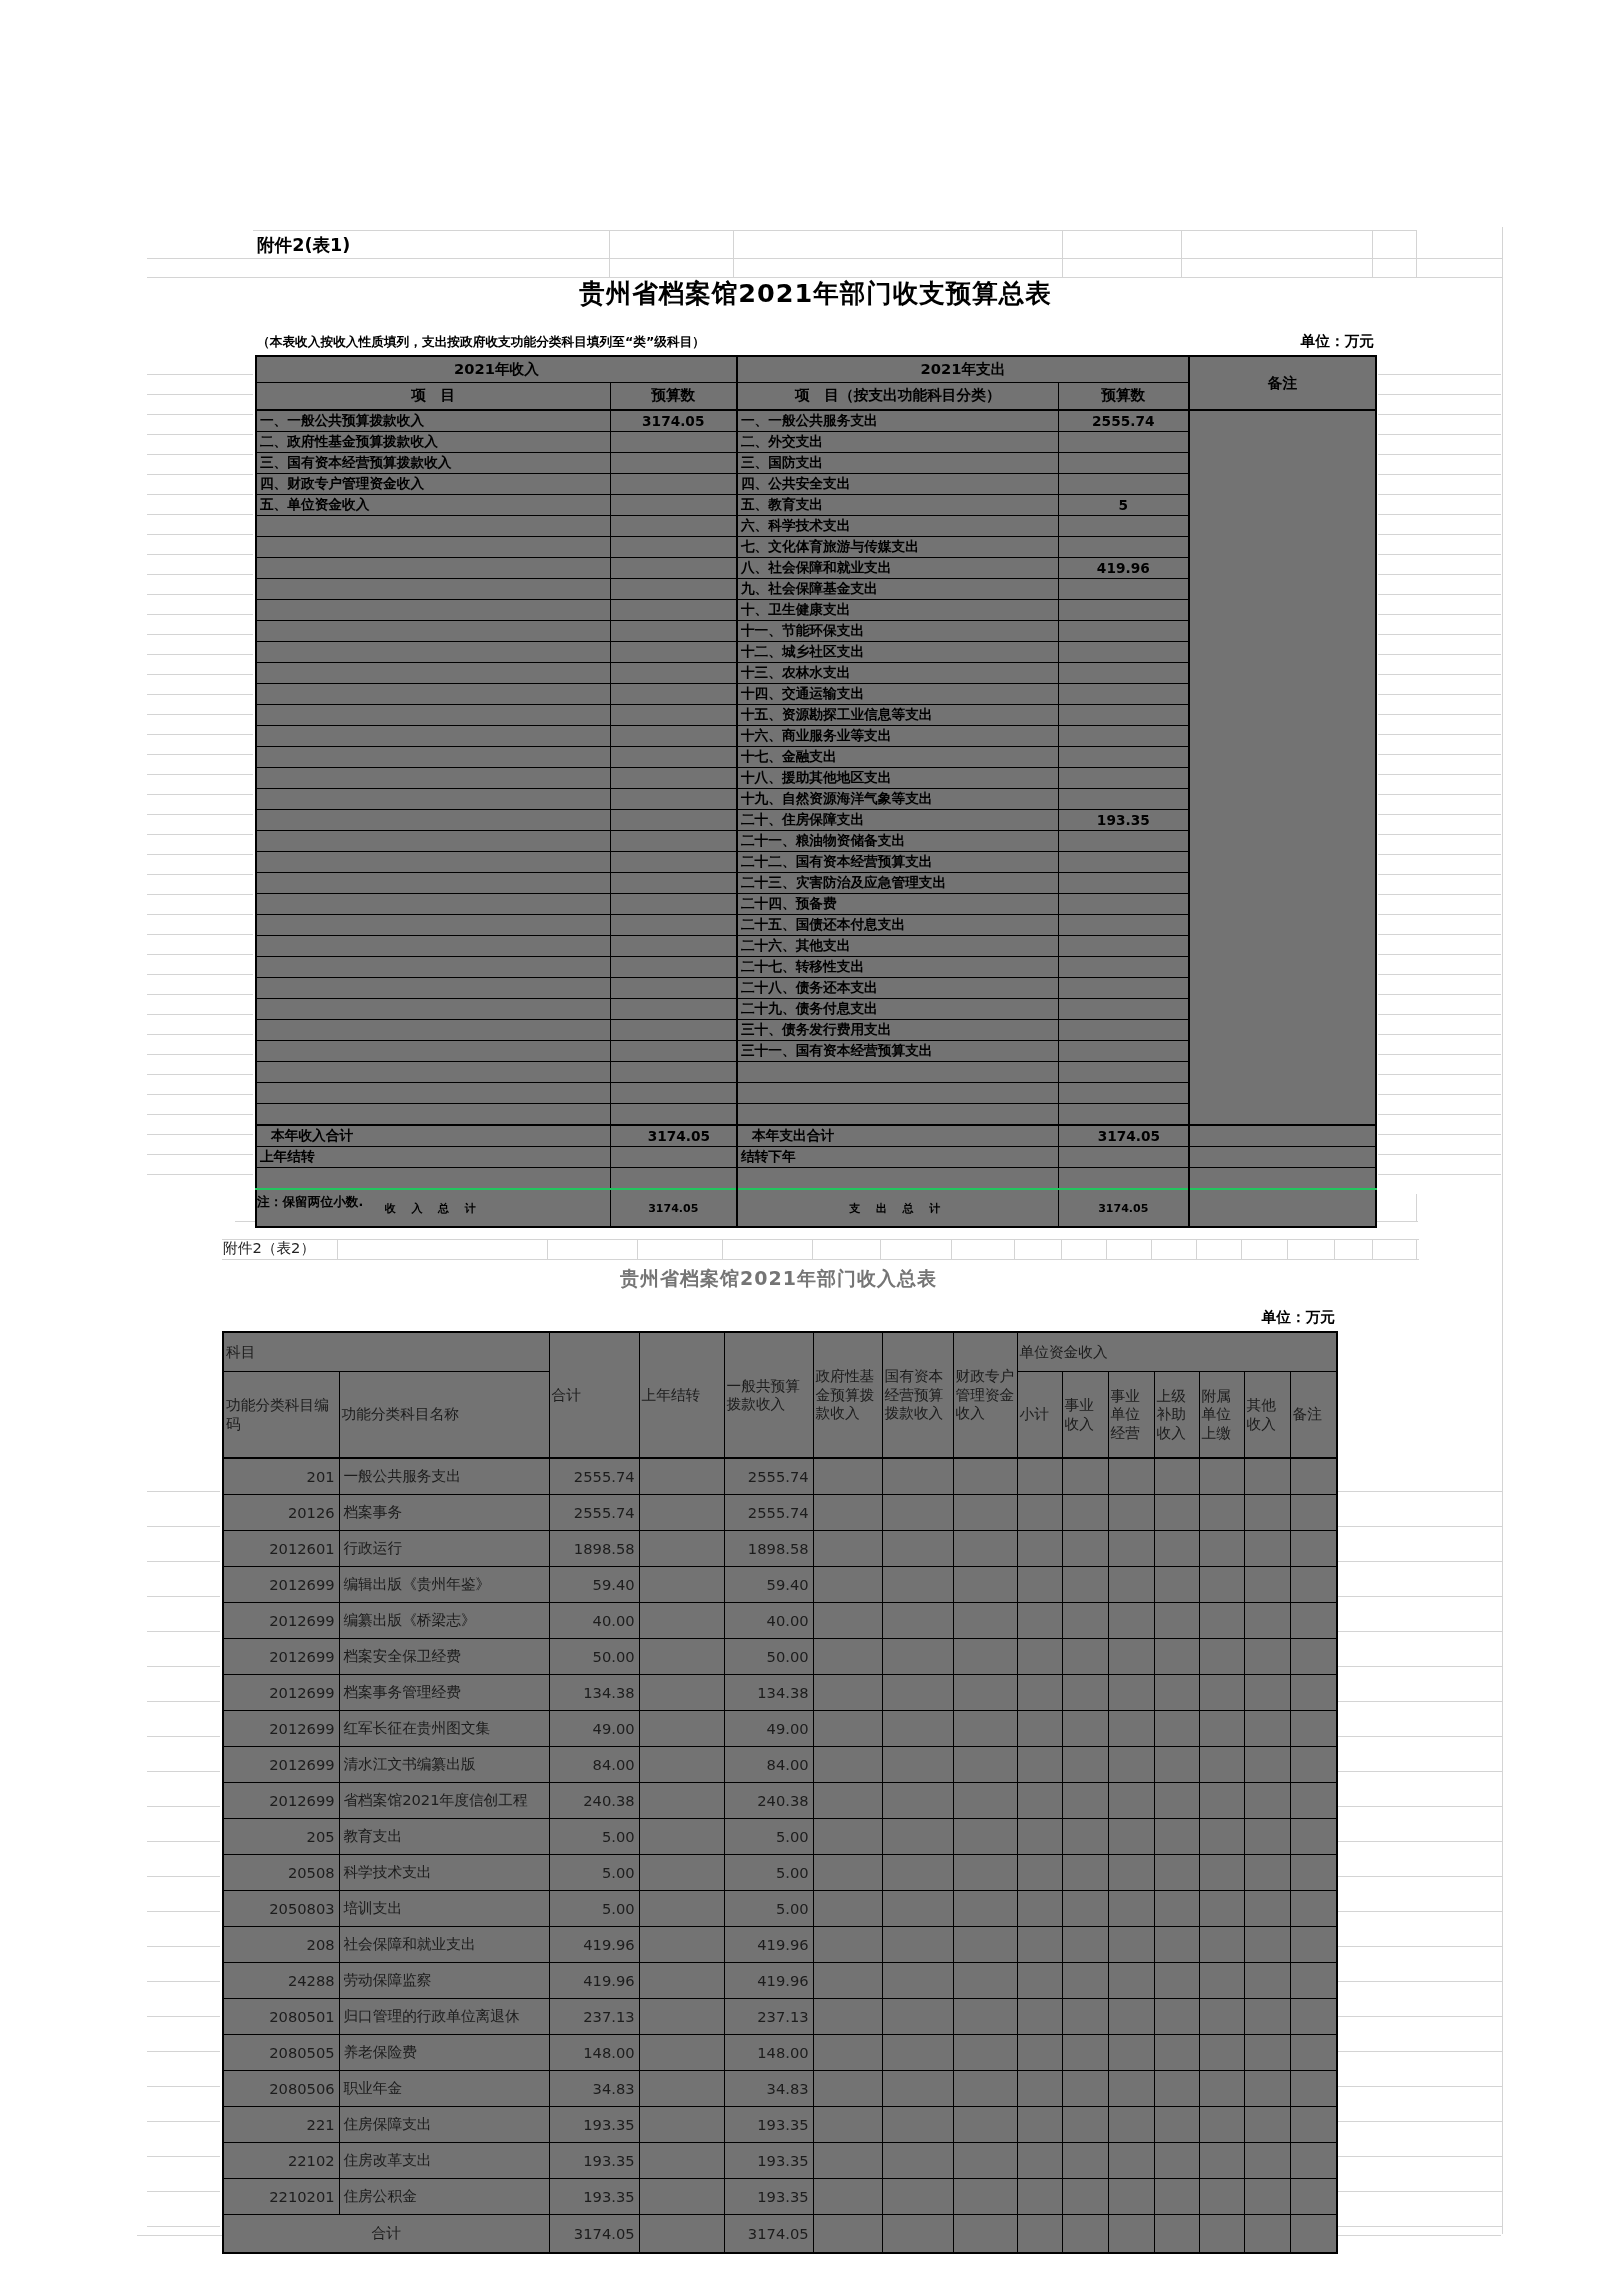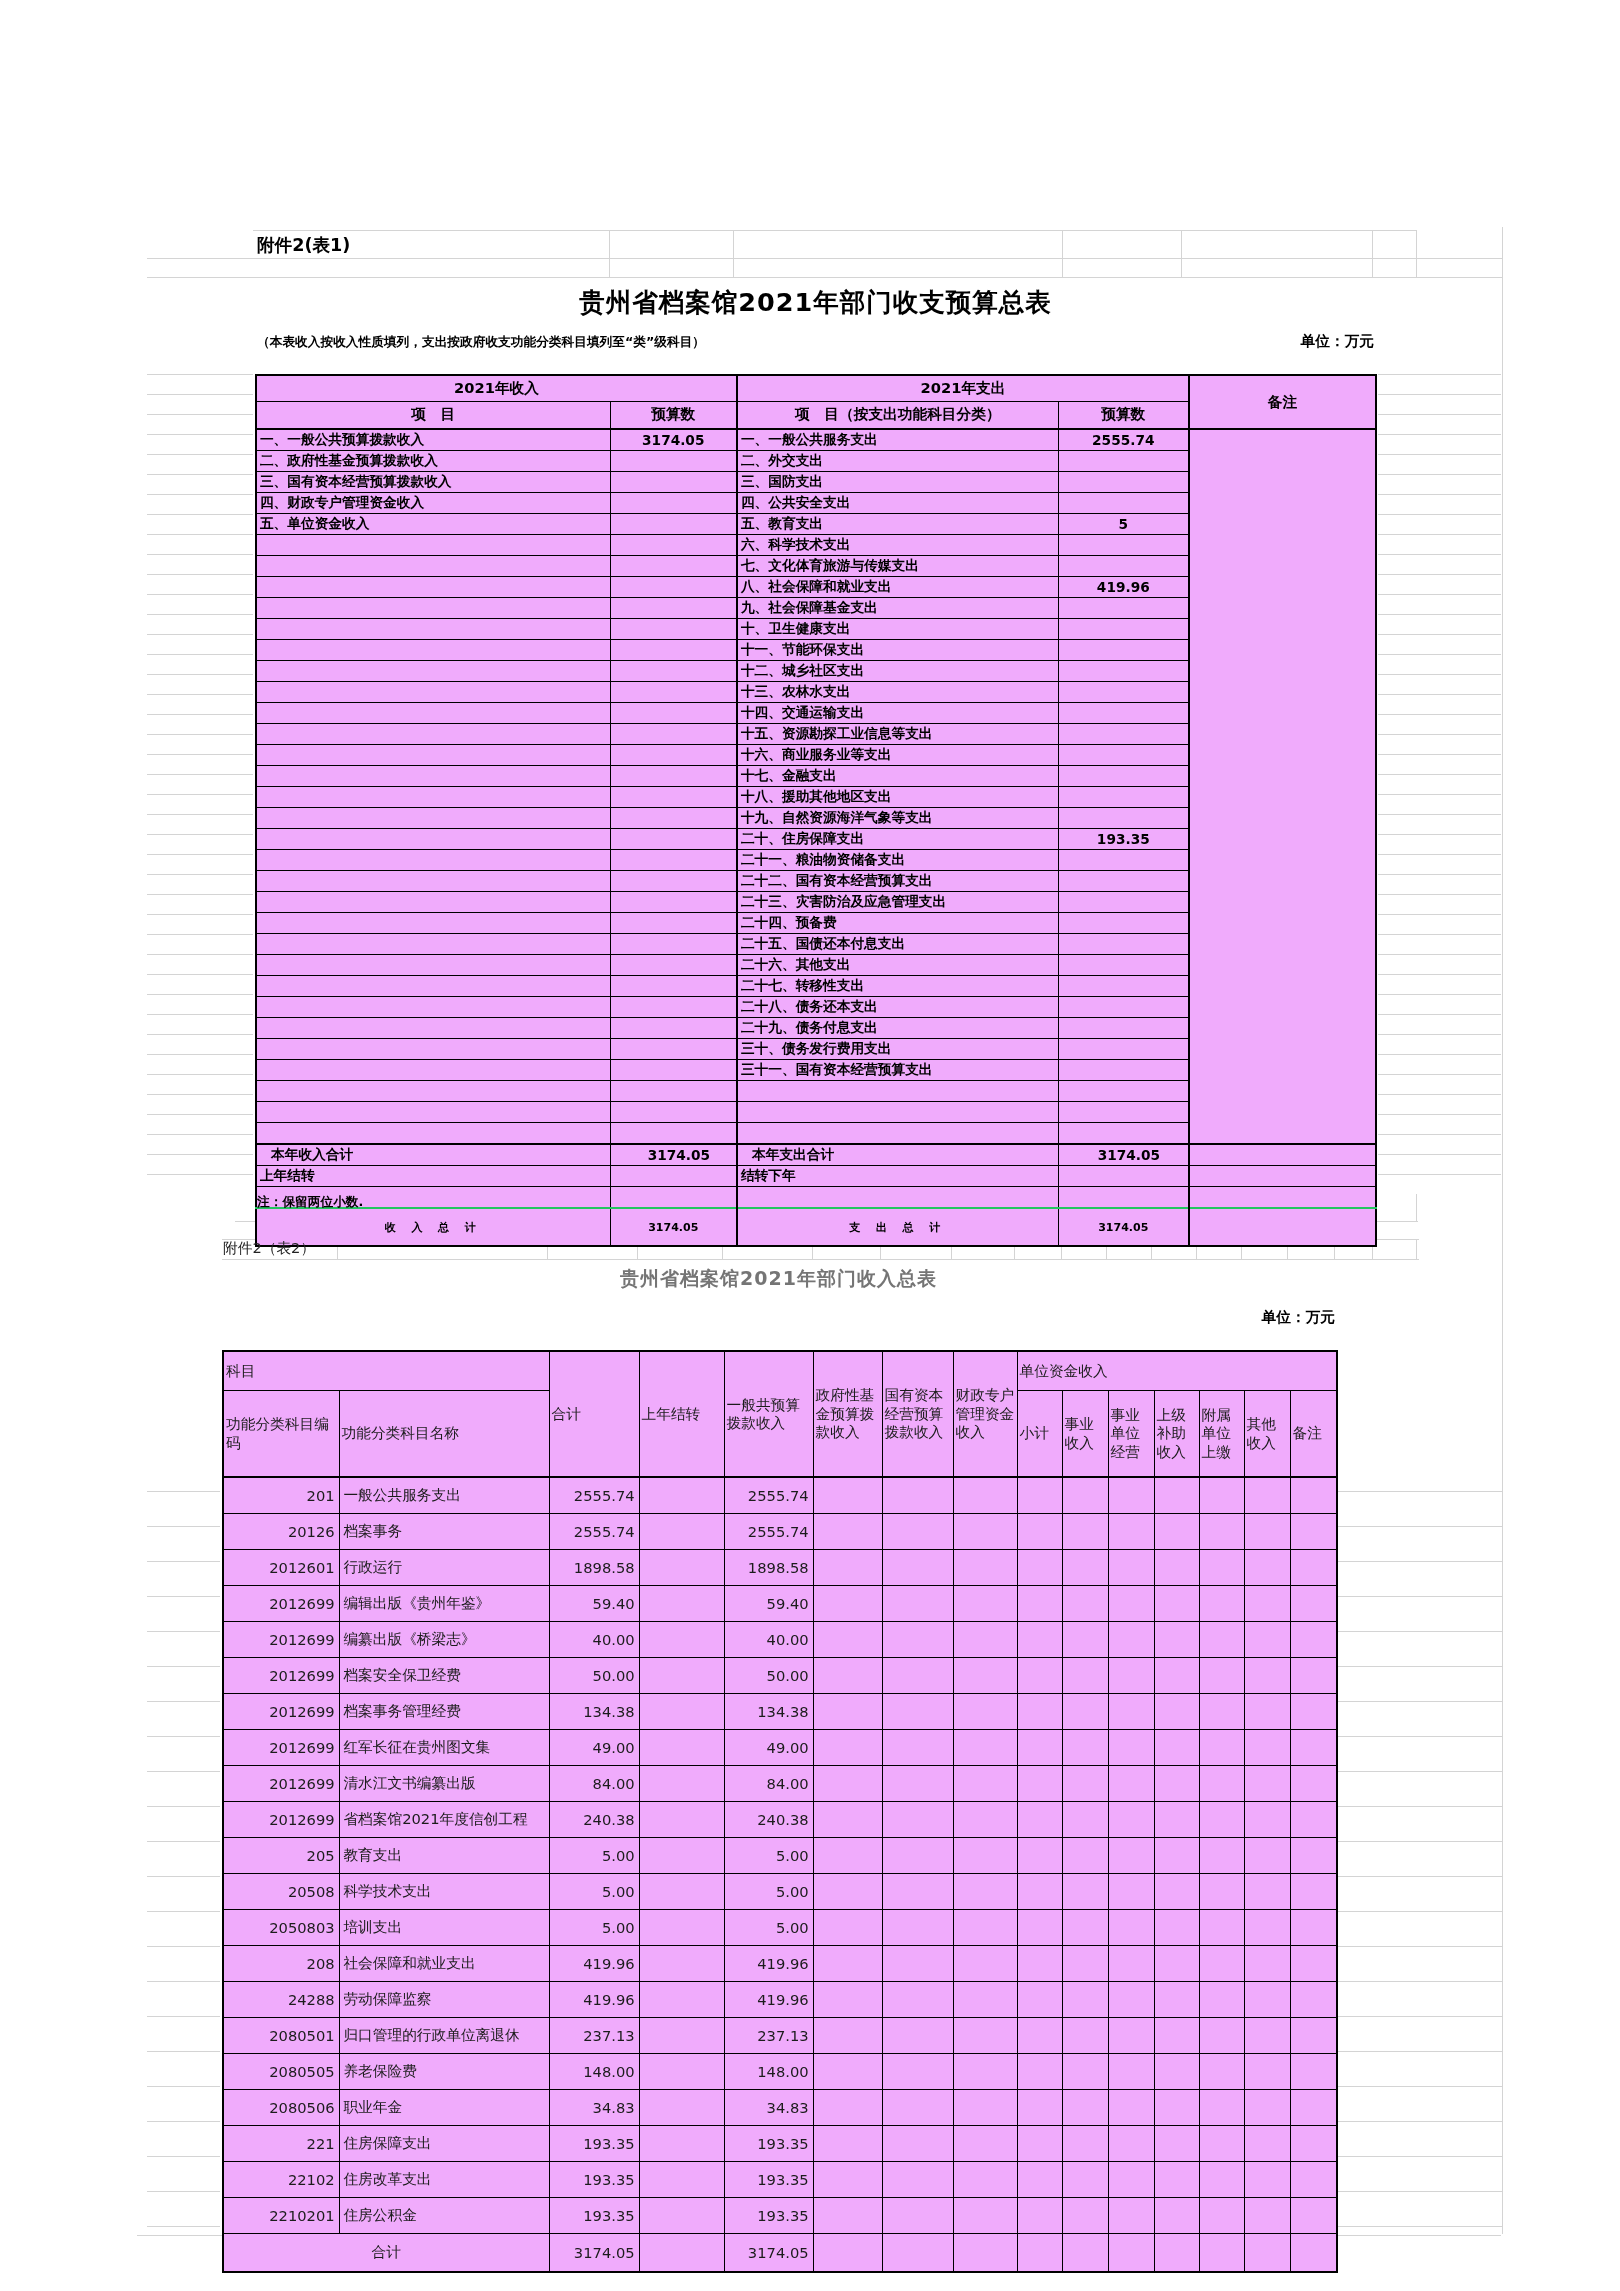--- a/index.html
+++ b/index.html
@@ -4,26 +4,26 @@
 <style>
   html,body{margin:0;padding:0;background:#fff;}
   body{width:1620px;height:2292px;position:relative;font-family:"DejaVu Sans","Liberation Sans",sans-serif;color:#000;}
   #sheet{position:absolute;inset:0;overflow:hidden;}
   
   .gl{position:absolute;background:#d4d4d4;}
   .strip{position:absolute;background:repeating-linear-gradient(to bottom,transparent 0px,transparent 19px,#d4d4d4 19px,#d4d4d4 20px);}
   .strip2{position:absolute;background:repeating-linear-gradient(to bottom,transparent 0px,transparent 34px,#d4d4d4 34px,#d4d4d4 35px);}
 
   .att1{position:absolute;left:257px;top:233px;font-size:17.6px;font-weight:600;}
-  .title1{position:absolute;left:255px;top:276px;width:1121px;text-align:center;font-size:25.5px;font-weight:bold;letter-spacing:1px;margin-top:9px;}
+  .title1{position:absolute;left:255px;top:276px;width:1121px;text-align:center;font-size:25.5px;font-weight:bold;letter-spacing:1px;}
   .noterow{position:absolute;left:255px;top:332px;width:1121px;height:19.6px;}
   .note1{position:absolute;left:2px;top:2px;font-size:12.7px;font-weight:600;}
   .unit1{position:absolute;right:2px;top:0;font-size:14.7px;font-weight:600;}
 
-  table{border-collapse:collapse;table-layout:fixed;background:#f0abfc;margin-top:19px;}
+  table{border-collapse:collapse;table-layout:fixed;background:#737373;}
   #t1{position:absolute;left:255px;top:355px;width:1121px;border:2px solid #000;font-weight:bold;}
   #t1 th,#t1 td{border:1px solid #000;padding:0 2.9px;font-size:13.7px;overflow:hidden;white-space:nowrap;}
   #t1 thead th{text-align:center;font-size:14.7px;}
   #t1 .hr1 th{height:24.5px;}
   #t1 .hr2 th{height:26.5px;border-bottom:2px solid #000;}
   #t1 td{height:20px;}
   #t1 td.num{text-align:center;}
   #t1 td.item{text-align:left;}
   #t1 .thickL{border-left:2px solid #000;}
   #t1 td.rk{border-top:none;border-bottom:none;border-left:2px solid #000;}

